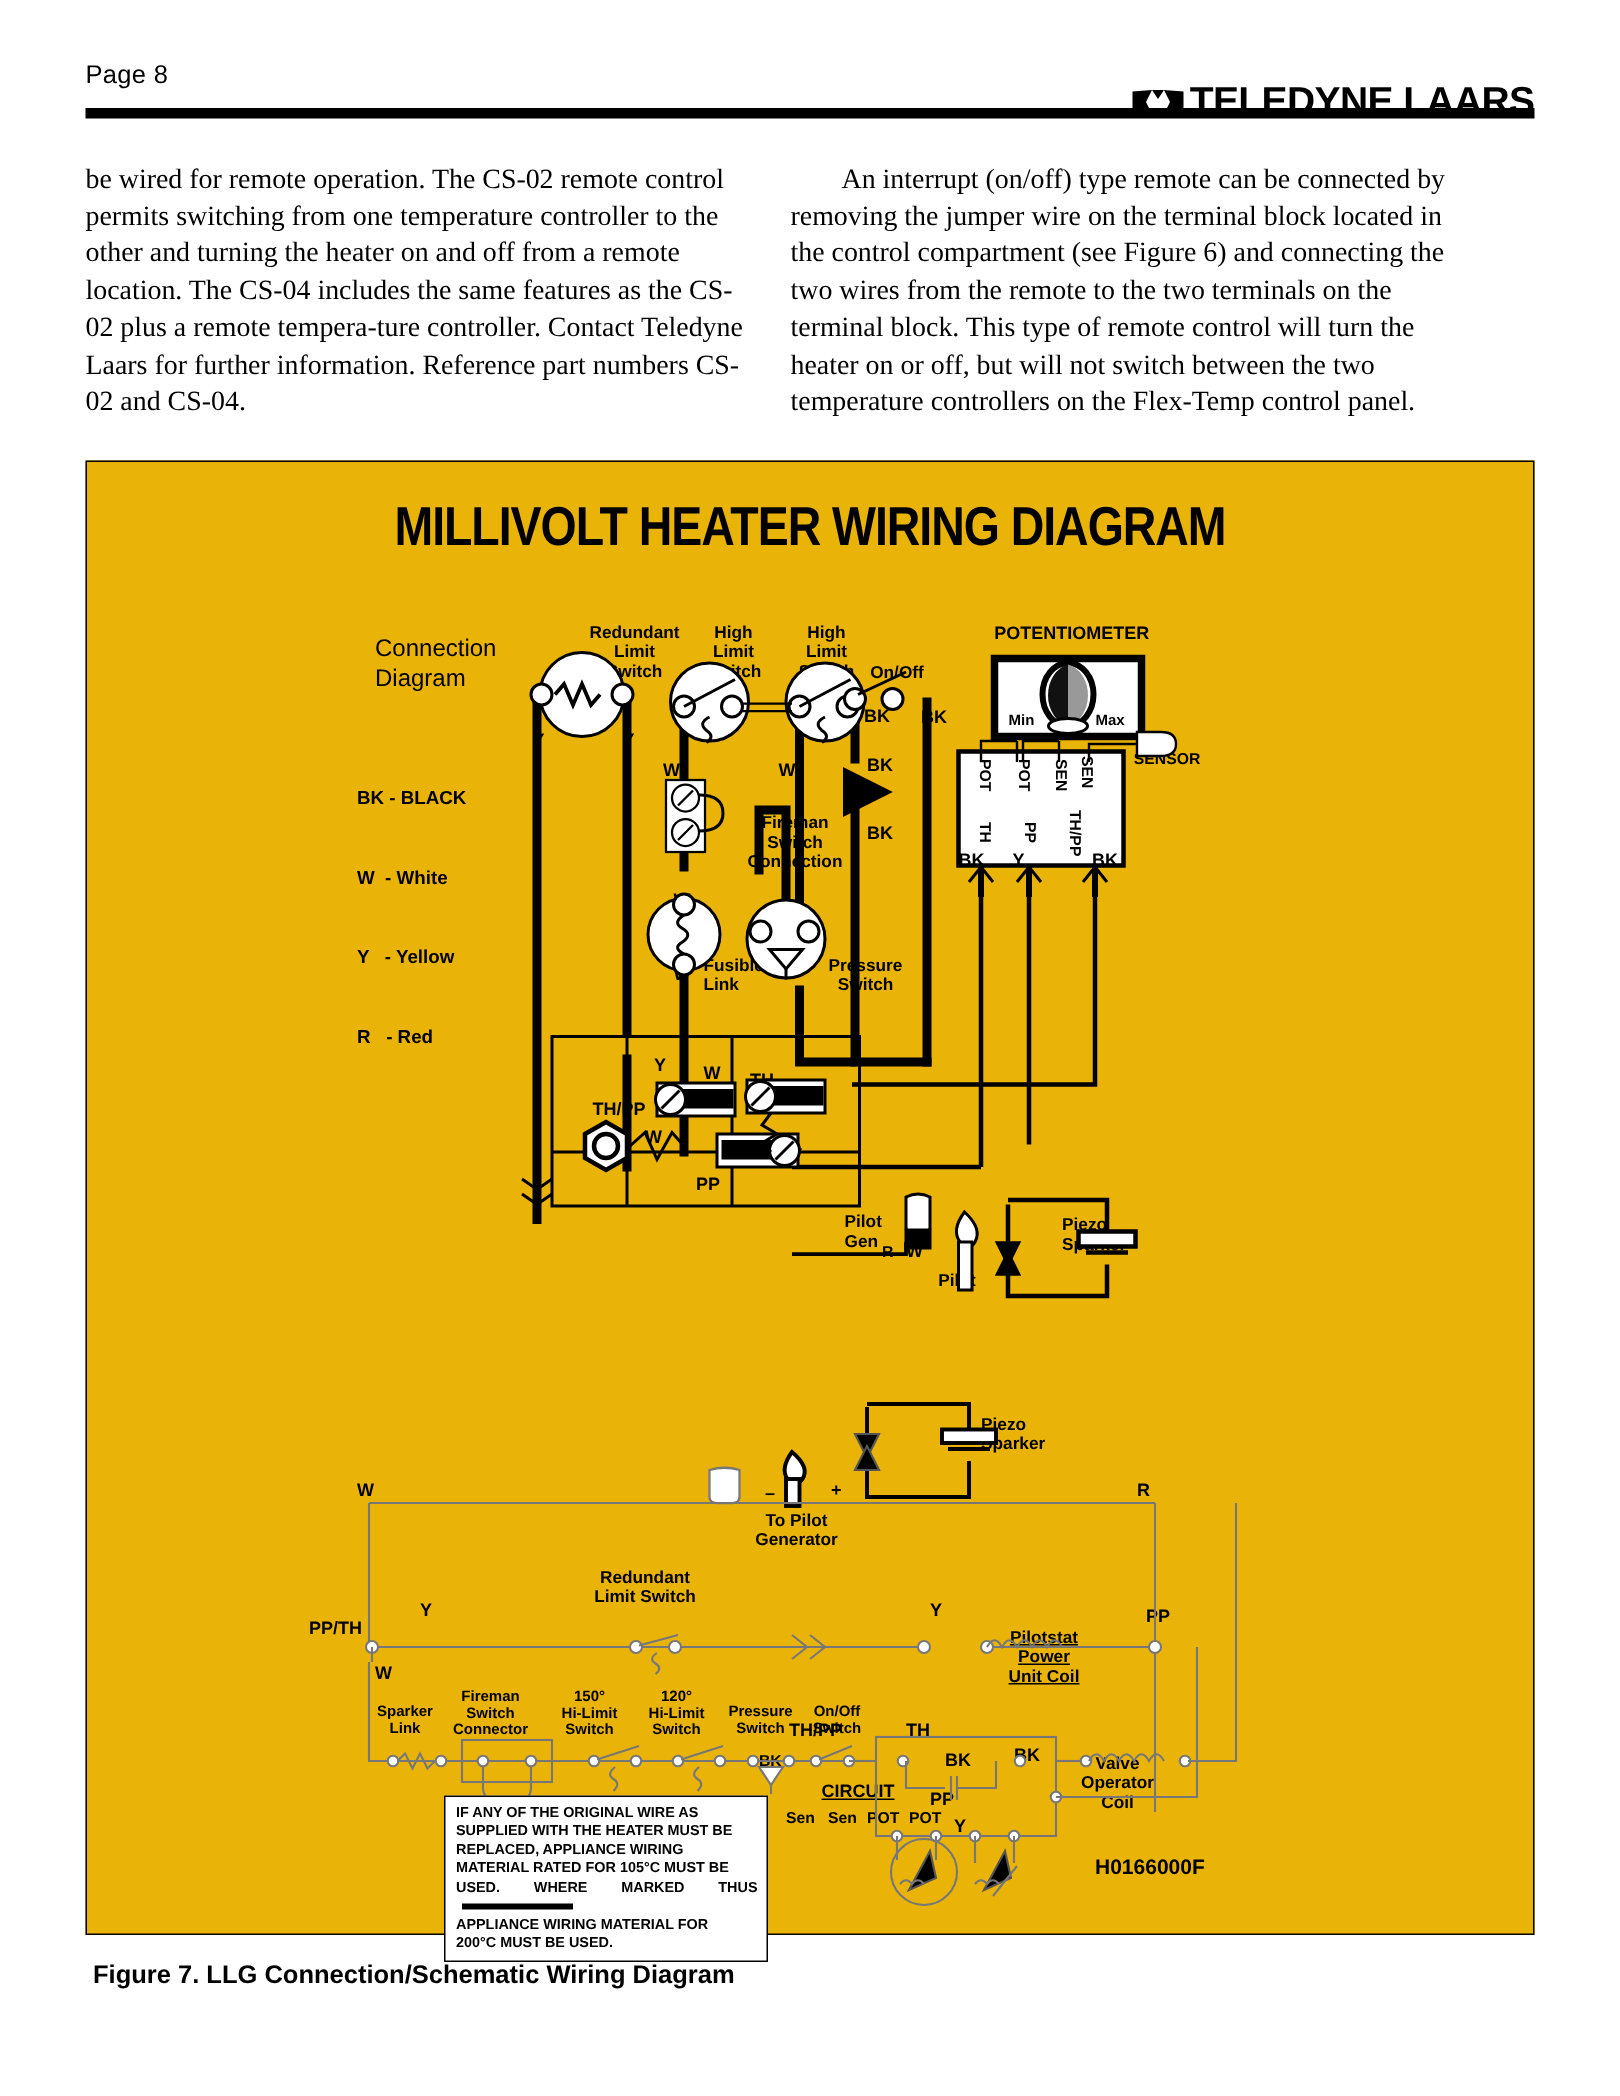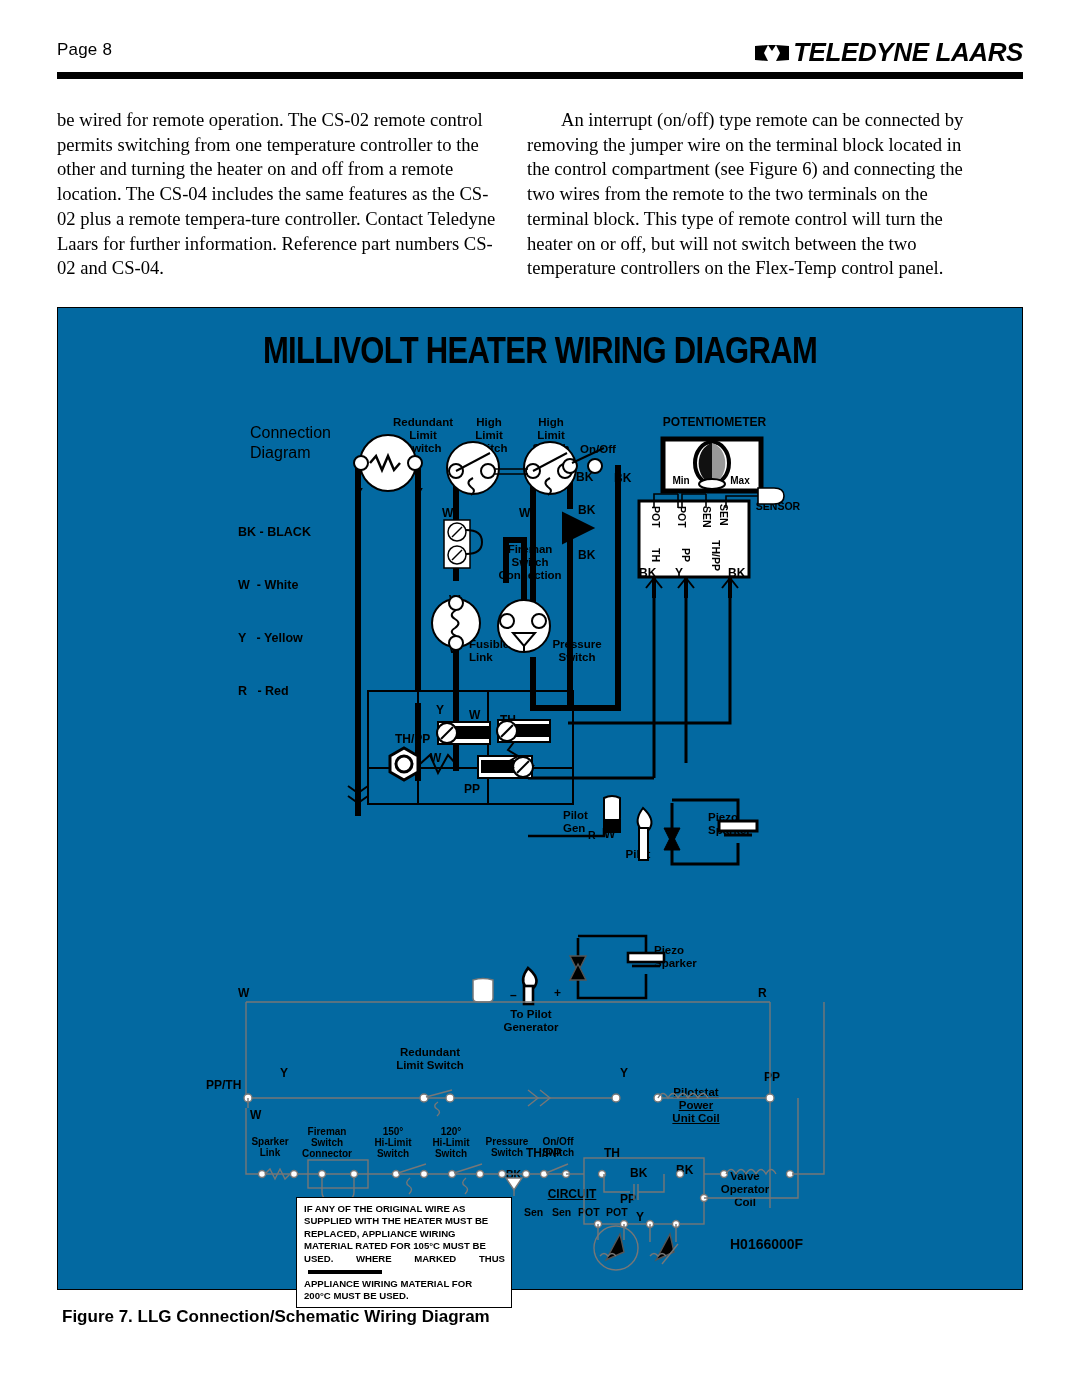--- a/index.html
+++ b/index.html
@@ -20,22 +20,22 @@
     left: 57px; top: 36px;
     width: 966px; height: 42px;
   }
   .page-num {
     position: absolute; left: 0; top: 4px;
     font-family: "Liberation Sans", sans-serif;
     font-size: 17px;
     letter-spacing: 0.2px;
   }
   .brand {
-    position: absolute; right: 0; top: 1px;
-    display: flex; align-items: center; gap: 4px; font-style: italic;
+    position: absolute; right: 0; top: 16px;
+    display: flex; align-items: center; gap: 4px;
   }
   .brand-mark { width: 34px; height: 22px; display: block; }
   .brand-name {
     font-family: "Liberation Sans", sans-serif;
     font-weight: bold;
     font-size: 26px;
     letter-spacing: -0.4px;
   }
   .header-rule {
     position: absolute;
@@ -56,21 +56,21 @@
   .col-left  { left: 57px;  width: 440px; }
   .col-right { left: 527px; width: 460px; }
   .indent { text-indent: 34px; }
 
   
   .figure-box {
     position: absolute;
     left: 57px; top: 307px;
     width: 966px; height: 983px;
     border: 1px solid #000;
-    background: #0369a1;
+    background: #eab308;
   }
   .fig-title {
     position: absolute;
     left: 0; right: 0; top: 22px;
     text-align: center;
     font-family: "Liberation Sans", sans-serif;
     font-weight: bold;
     font-size: 31px;
     letter-spacing: -0.7px;
     transform: scaleY(1.18);

